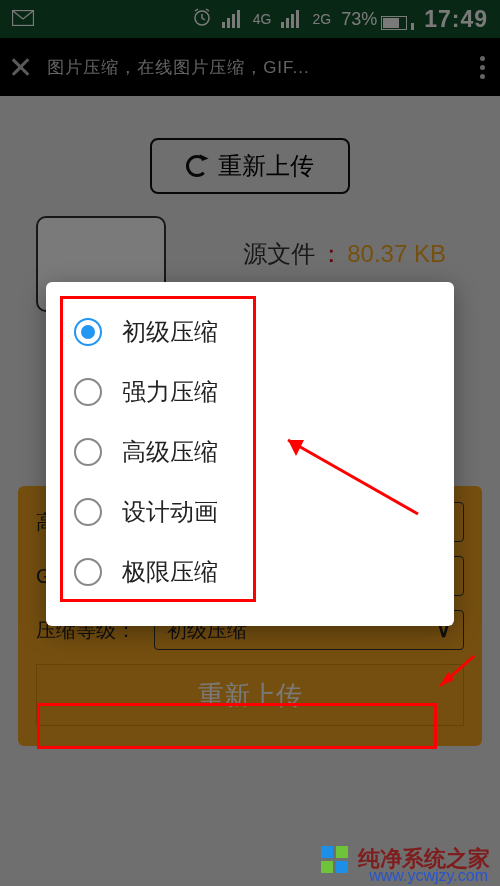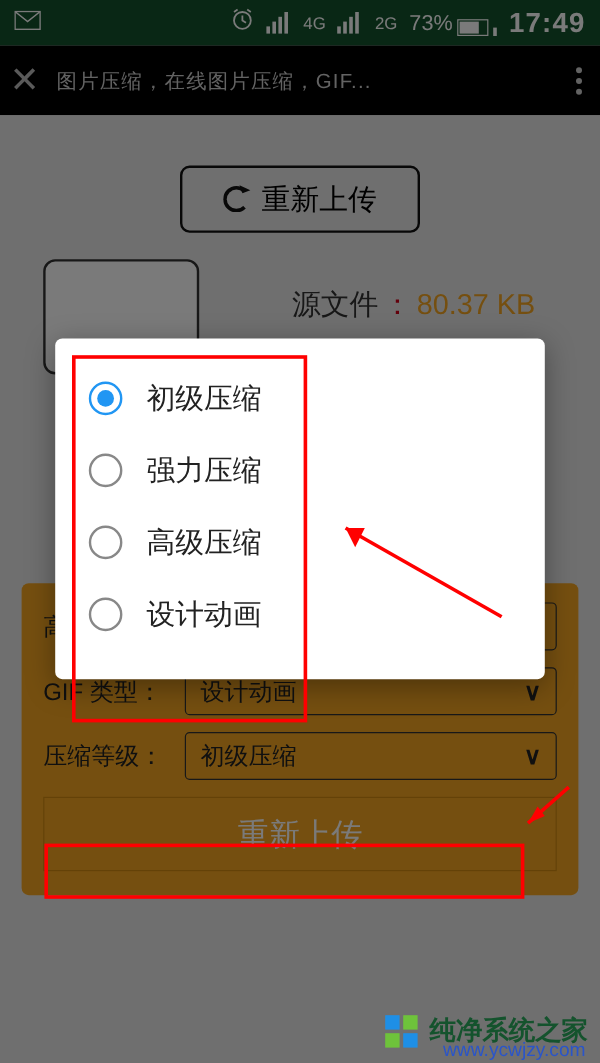--- a/index.html
+++ b/index.html
@@ -53,21 +53,21 @@
   .red-box{border:3px solid #ff0000}
   .arrow{position:absolute;z-index:51}
   .arrow line{stroke:#ff0000;stroke-width:3}
   .arrow polygon{fill:#ff0000}
 
   .watermark{position:absolute;right:0;bottom:0;height:50px;display:flex;align-items:center;gap:10px;padding:0 10px 4px;z-index:60}
   .wm-logo{display:grid;grid-template-columns:repeat(2,12px);grid-template-rows:repeat(2,12px);gap:3px}
   .wm-logo span{background:#1e8fe6}
   .wm-logo span:nth-child(2){background:#6ec33b}
   .wm-logo span:nth-child(3){background:#6ec33b}
-  .wm-txt{color:#14532d;font-size:22px;font-weight:600}
+  .wm-txt{color:#7f1d1d;font-size:22px;font-weight:600}
   .wm-url{color:#2a55c9;font-size:16px;position:absolute;right:12px;bottom:1px}
 </style>
 </head>
 <body>
 
 <div class="screen">
 
   <div class="statusbar">
     <div class="status-left">
       <span>
@@ -167,20 +167,24 @@
       <span class="radio"></span>
       <span>强力压缩</span>
     </div>
     <div class="radio-row">
       <span class="radio"></span>
       <span>高级压缩</span>
     </div>
     <div class="radio-row">
       <span class="radio"></span>
       <span>设计动画</span>
+    </div>
+    <div class="radio-row">
+      <span class="radio"></span>
+      <span>极限压缩</span>
     </div>
   </div>
 
   <div class="annot red-box" style="left:60px;top:296px;width:196px;height:306px"></div>
   <div class="annot red-box" style="left:37px;top:703px;width:400px;height:46px"></div>
   <svg class="arrow" style="left:268px;top:422px;width:160px;height:100px" viewBox="0 0 160 100">
       <line x1="150" y1="92" x2="20" y2="18"></line>
       <polygon points="20,18 36,18 28,34"></polygon>
     </svg>
   <svg class="arrow" style="left:430px;top:650px;width:50px;height:50px" viewBox="0 0 50 50">

